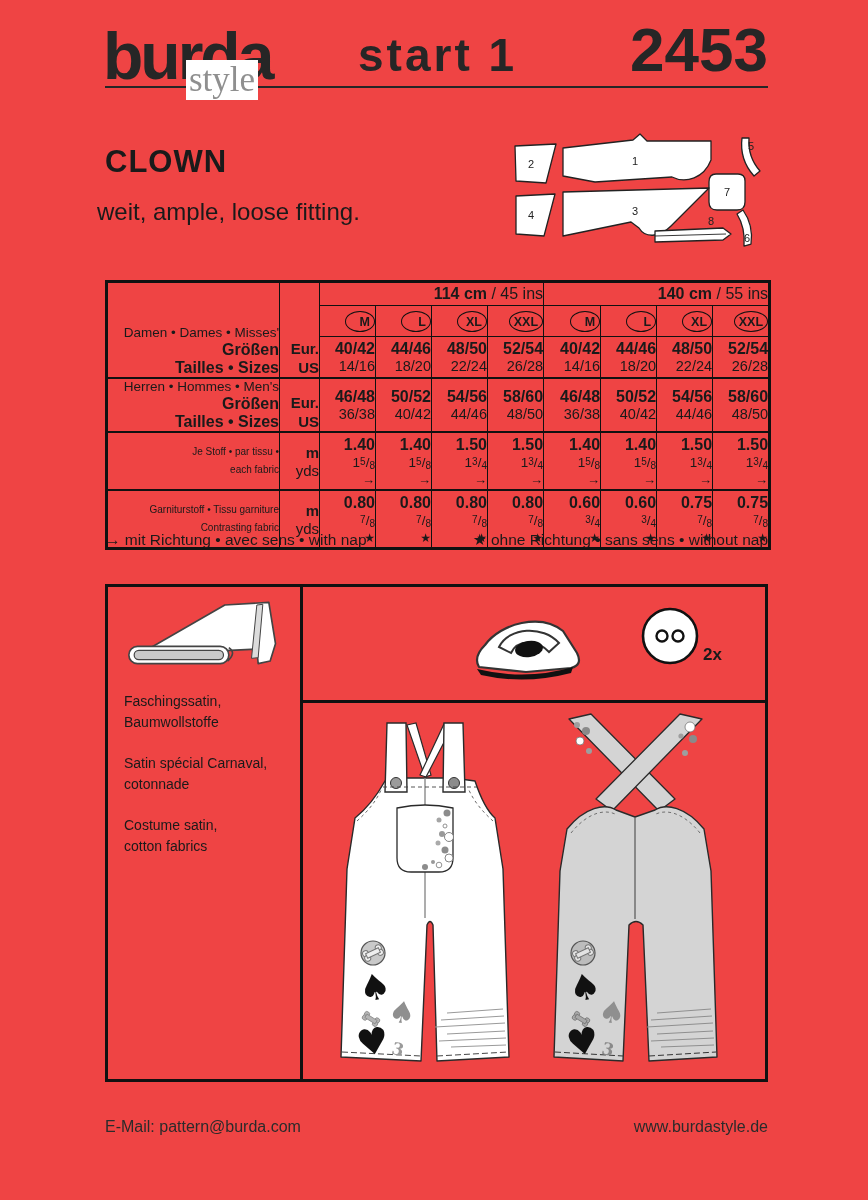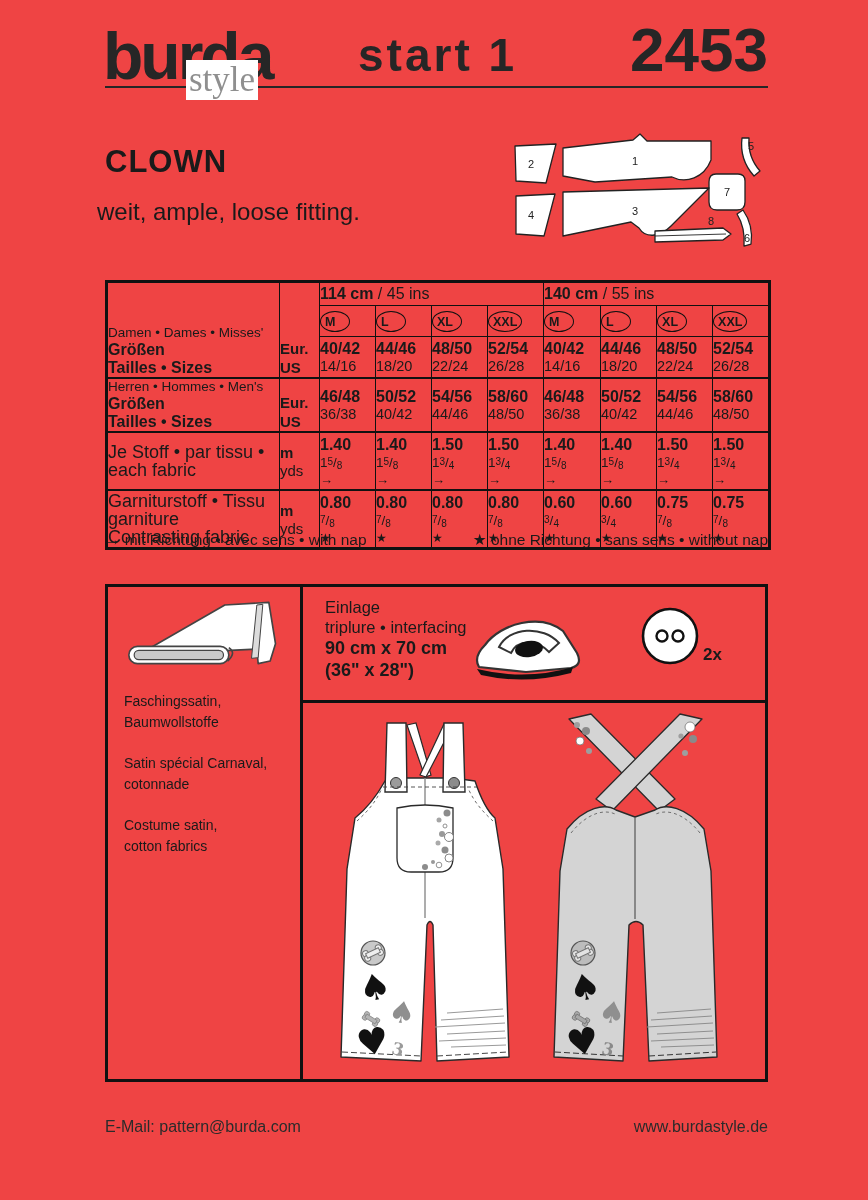--- a/index.html
+++ b/index.html
@@ -14,28 +14,28 @@
   .series{position:absolute;left:358px;top:28px;font-size:46px;font-weight:bold;
           letter-spacing:3px;color:#262626;}
   .pat-no{position:absolute;right:100px;top:14px;font-size:62px;font-weight:600;color:#262626;}
   
   .title{position:absolute;left:105px;top:144px;font-size:31px;font-weight:bold;letter-spacing:1px;}
   .fit{position:absolute;left:97px;top:198px;font-size:24px;}
   .pieces-svg{position:absolute;left:495px;top:126px;}
   
   table.sz{position:absolute;left:105px;top:280px;width:663px;border-collapse:collapse;
            table-layout:fixed;border:3px solid #111;}
-  table.sz td{border:1px solid #111;text-align:left;padding:0;overflow:hidden;margin-top:28px;}
+  table.sz td{border:1px solid #111;text-align:right;padding:0;overflow:hidden;margin-top:28px;}
   td.lblc{text-align:left;vertical-align:bottom;padding:2px 2px 4px 6px;}
   td.unitc{vertical-align:bottom;padding-bottom:3px;}
   tr.rsep td{border-top:2px solid #111;}
   td.grp{border-left:2px solid #111;}
   .lbl-sm{font-size:13.5px;line-height:16px;}
   .lbl-bold{font-size:16px;font-weight:bold;line-height:18px;}
-  .lbl-md{font-size:18px;line-height:18px;}
+  .lbl-md{font-size:10px;line-height:18px;}
   .unit-b{font-size:15px;font-weight:bold;line-height:19px;}
   .unit-r{font-size:15px;line-height:18px;}
   .fwidth{font-size:16px;line-height:22px;border-bottom:1px solid #111;}
   .fw-b{font-weight:bold;}
   td.circ-cell{border-bottom:1px solid #111;padding:3px 0 4px 0;}
   .circ{display:inline-block;min-width:20px;padding:1px 4px 0 4px;border:1.7px solid #111;
         border-radius:50%;font-weight:bold;font-size:12.5px;line-height:18px;}
   td.val .v-top{font-size:16px;font-weight:bold;line-height:19px;padding-top:2px;}
   td.val .v-bot{font-size:14.5px;line-height:17px;padding-bottom:2px;}
   td.val .v-frac{font-size:13.5px;line-height:15px;}
@@ -353,26 +353,20 @@
       </div>
       <p>Faschingssatin,
 Baumwollstoffe</p>
       <p>Satin spécial Carnaval,
 cotonnade</p>
       <p>Costume satin,
 cotton fabrics</p>
     </div>
 
     <div class="inter">
-      <div class="inter-text">
-        <div class="inter-l">Einlage</div>
-        <div class="inter-l">triplure • interfacing</div>
-        <div class="inter-b">90 cm x 70 cm</div>
-        <div class="inter-b">(36" x 28")</div>
-      </div>
       <div class="iron-wrap">
         <svg width="120" height="78" viewBox="0 0 120 78">
           <path d="M8,62 Q2,52 14,40 C30,18 70,8 92,26 L106,48 Q112,60 100,63 L55,67 Z" fill="#fff" stroke="#333" stroke-width="2.2" stroke-linejoin="round"></path>
           <path d="M28,42 C38,22 72,20 88,38 L78,47 C64,33 46,35 40,48 Z" fill="#fff" stroke="#333" stroke-width="2"></path>
           <ellipse cx="58" cy="44" rx="14" ry="8" fill="#111" transform="rotate(-8 58 44)"></ellipse>
           <path d="M6,64 Q55,76 102,62 L100,68 Q54,80 10,70 Z" fill="#111"></path>
         </svg>
       </div>
       <div class="btn-wrap">
         <svg width="62" height="62" viewBox="0 0 62 62">

